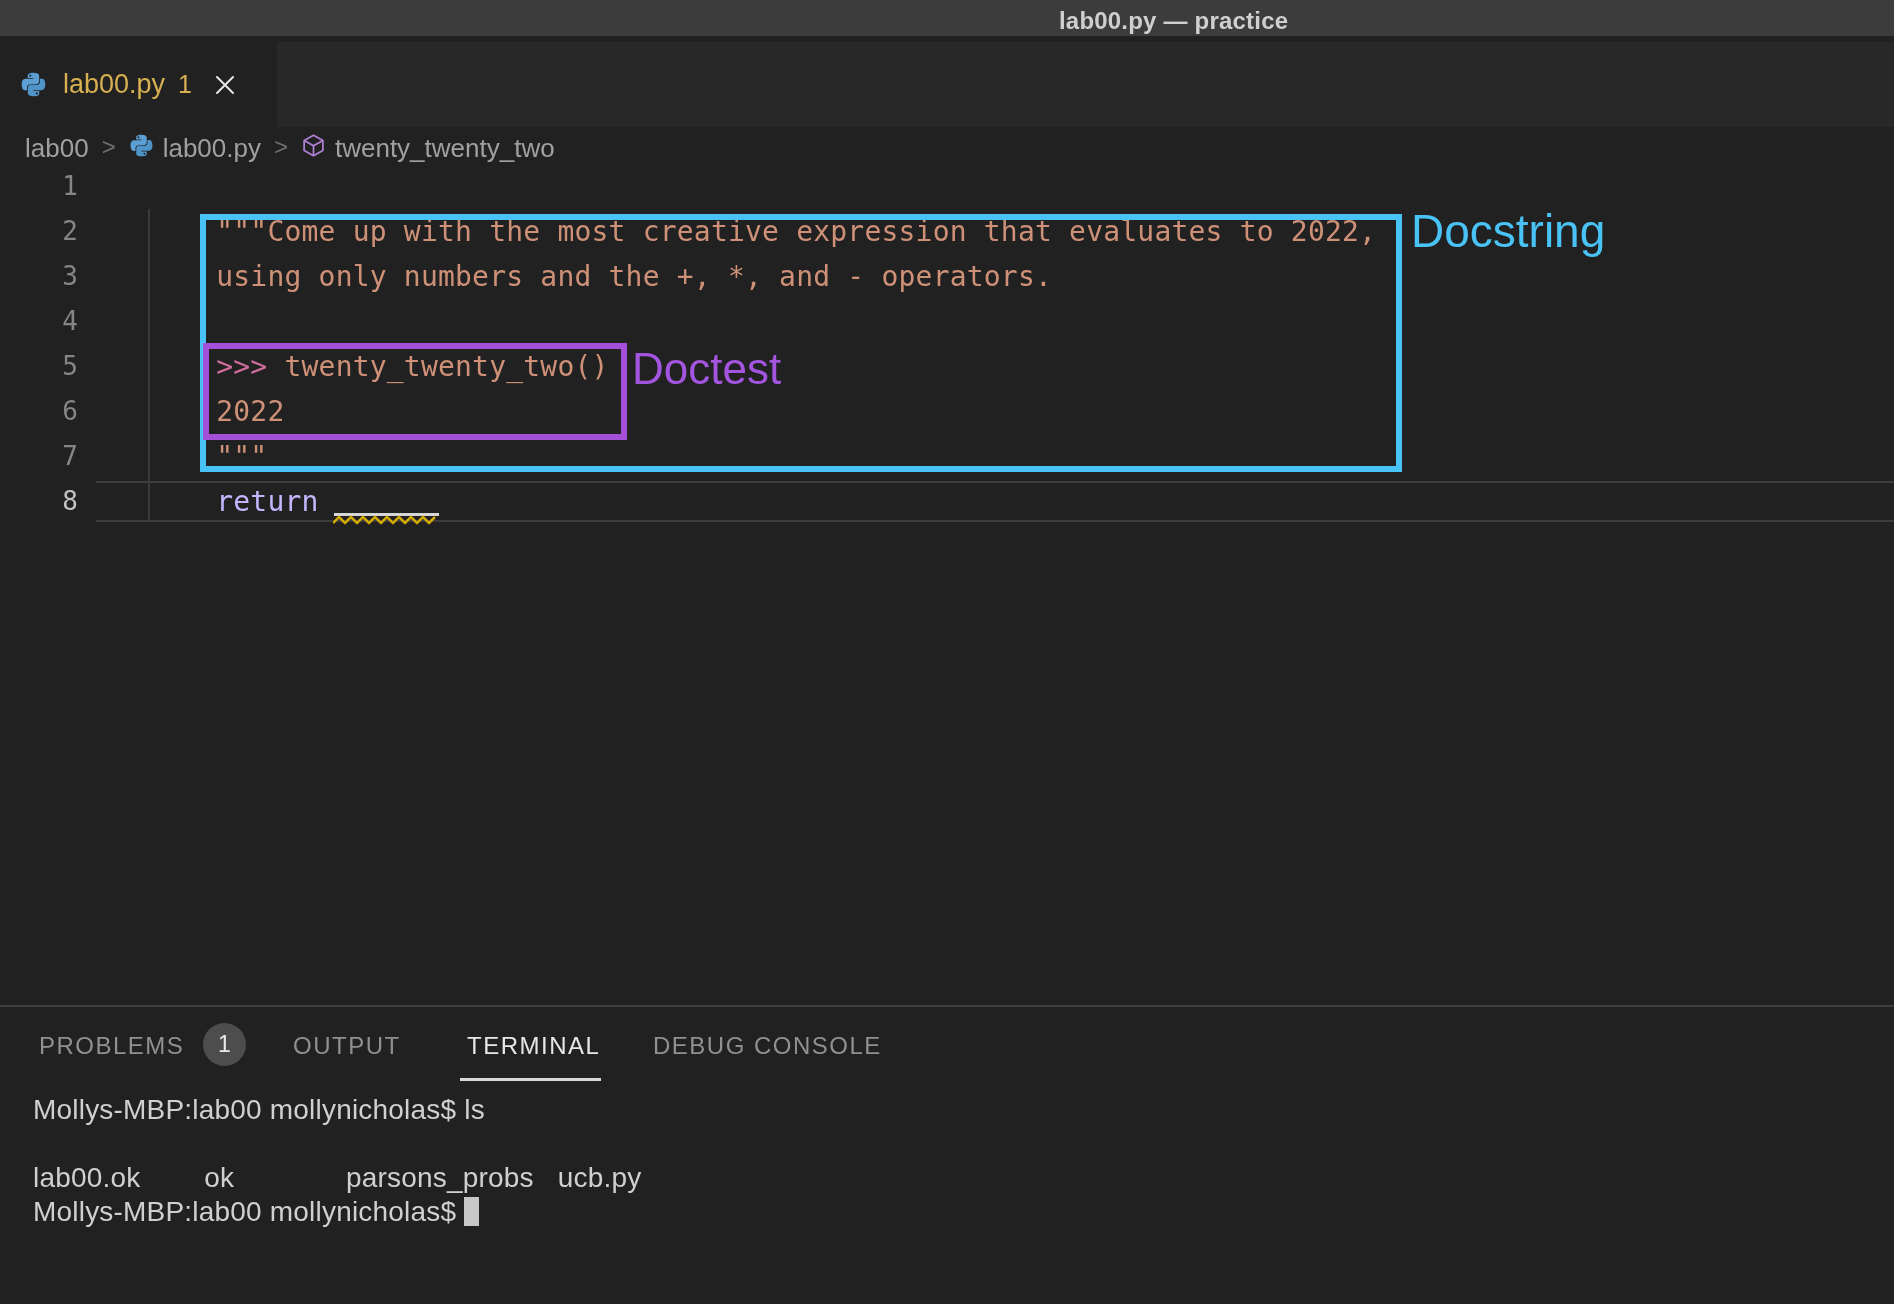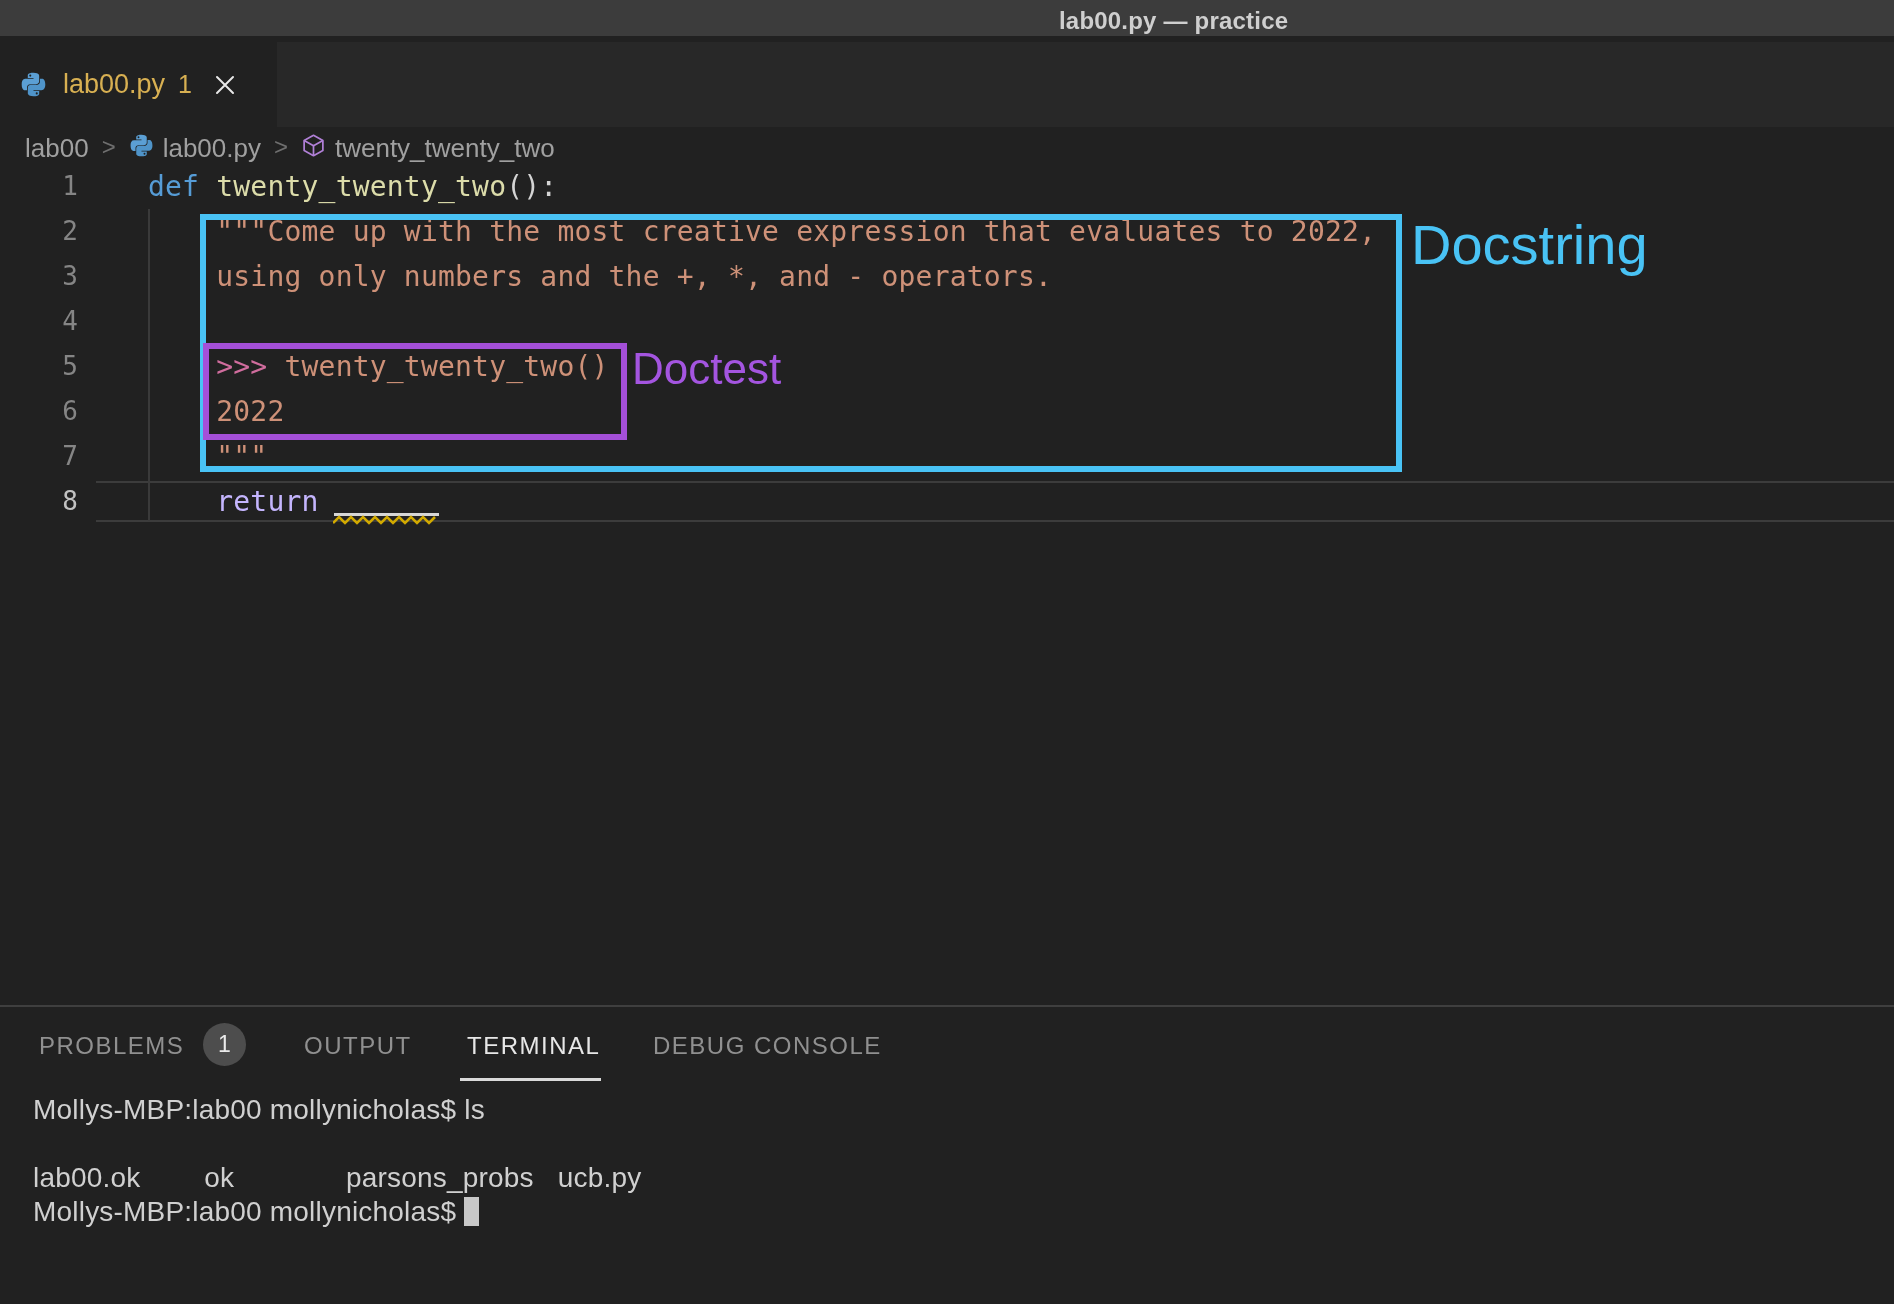--- a/index.html
+++ b/index.html
@@ -44,21 +44,21 @@
   .tk-kw2 { color: #c4b5fd; }
 
   .ws-highlight { position: absolute; left: 334px; top: 513px; width: 105px; height: 3px; background: #d6d6d6; }
   .squiggle { position: absolute; left: 333px; top: 515px; }
 
   
   .box-docstring { position: absolute; left: 200px; top: 214px; width: 1202px; height: 258px;
     border: 6px solid #49c3f5; }
   .box-doctest { position: absolute; left: 203px; top: 343px; width: 424px; height: 97px;
     border: 6px solid #a44fd8; }
-  .lbl-docstring { position: absolute; left: 1411px; top: 212px; font-size: 56px; color: #49c3f5; }
+  .lbl-docstring { position: absolute; left: 1411px; top: 204px; font-size: 46px; color: #49c3f5; }
   .lbl-doctest { position: absolute; left: 632px; top: 344px; font-size: 44px; color: #a455e0; text-align: center; }
 
   
   .panel-sep { position: absolute; left: 0; top: 1005px; width: 1894px; height: 2px; background: #3f3f3f; }
   .ptab { position: absolute; top: 1031px; height: 30px; line-height: 30px; font-size: 24px;
     letter-spacing: 1.5px; color: #909090; cursor: pointer; }
   .ptab.active { color: #e7e7e7; }
   .ptab-underline { position: absolute; left: 460px; top: 1078px; width: 141px; height: 3px; background: #dadada; }
   .pbadge { position: absolute; left: 203px; top: 1023px; width: 43px; height: 43px; border-radius: 50%;
     background: #4d4d4d; color: #eaeaea; font-size: 23px; display: flex; align-items: center; justify-content: center; }
@@ -115,21 +115,20 @@
   <div class="gutter-num" style="top:254px">3</div>
   <div class="gutter-num" style="top:299px">4</div>
   <div class="gutter-num" style="top:344px">5</div>
   <div class="gutter-num" style="top:389px">6</div>
   <div class="gutter-num" style="top:434px">7</div>
   <div class="gutter-num active" style="top:479px">8</div>
 
   <div class="current-line"></div>
   <div class="indent-guide"></div>
 
-  <div class="codeline" style="top:164px"><span class="tk-kw">def </span><span class="tk-fn">twenty_twenty_two</span><span class="tk-fg">():</span></div>
   <div class="codeline" style="top:209px"><span class="tk-str">    """Come up with the most creative expression that evaluates to 2022,</span></div>
   <div class="codeline" style="top:254px"><span class="tk-str">    using only numbers and the +, *, and - operators.</span></div>
   <div class="codeline" style="top:299px"></div>
   <div class="codeline" style="top:344px"><span class="tk-prompt">    &gt;&gt;&gt; </span><span class="tk-str">twenty_twenty_two()</span></div>
   <div class="codeline" style="top:389px"><span class="tk-str">    2022</span></div>
   <div class="codeline" style="top:434px"><span class="tk-str">    """</span></div>
   <div class="codeline" style="top:479px"><span class="tk-kw2">    return</span></div>
 
   <div class="ws-highlight"></div>
   <svg class="squiggle" width="105" height="11" viewBox="0 0 105 11">
@@ -137,21 +136,21 @@
   </svg>
 
   <div class="box-docstring"></div>
   <div class="box-doctest"></div>
   <div class="lbl-docstring">Docstring</div>
   <div class="lbl-doctest">Doctest</div>
 
   <div class="panel-sep"></div>
   <div class="ptab" style="left:39px">PROBLEMS</div>
   <div class="pbadge">1</div>
-  <div class="ptab" style="left:304px">OUTPUT</div>
+  <div class="ptab" style="left:293px">OUTPUT</div>
   <div class="ptab active" style="left:467px">TERMINAL</div>
   <div class="ptab-underline"></div>
   <div class="ptab" style="left:653px">DEBUG CONSOLE</div>
 
   <div class="termline" style="top:1093px">Mollys-MBP:lab00 mollynicholas$ ls</div>
   <div class="termline" style="top:1161px">lab00.ok        ok              parsons_probs   ucb.py</div>
   <div class="termline" style="top:1195px"><span>Mollys-MBP:lab00 mollynicholas$ </span><span class="cursor-block"></span></div>
 
 </div>
 

